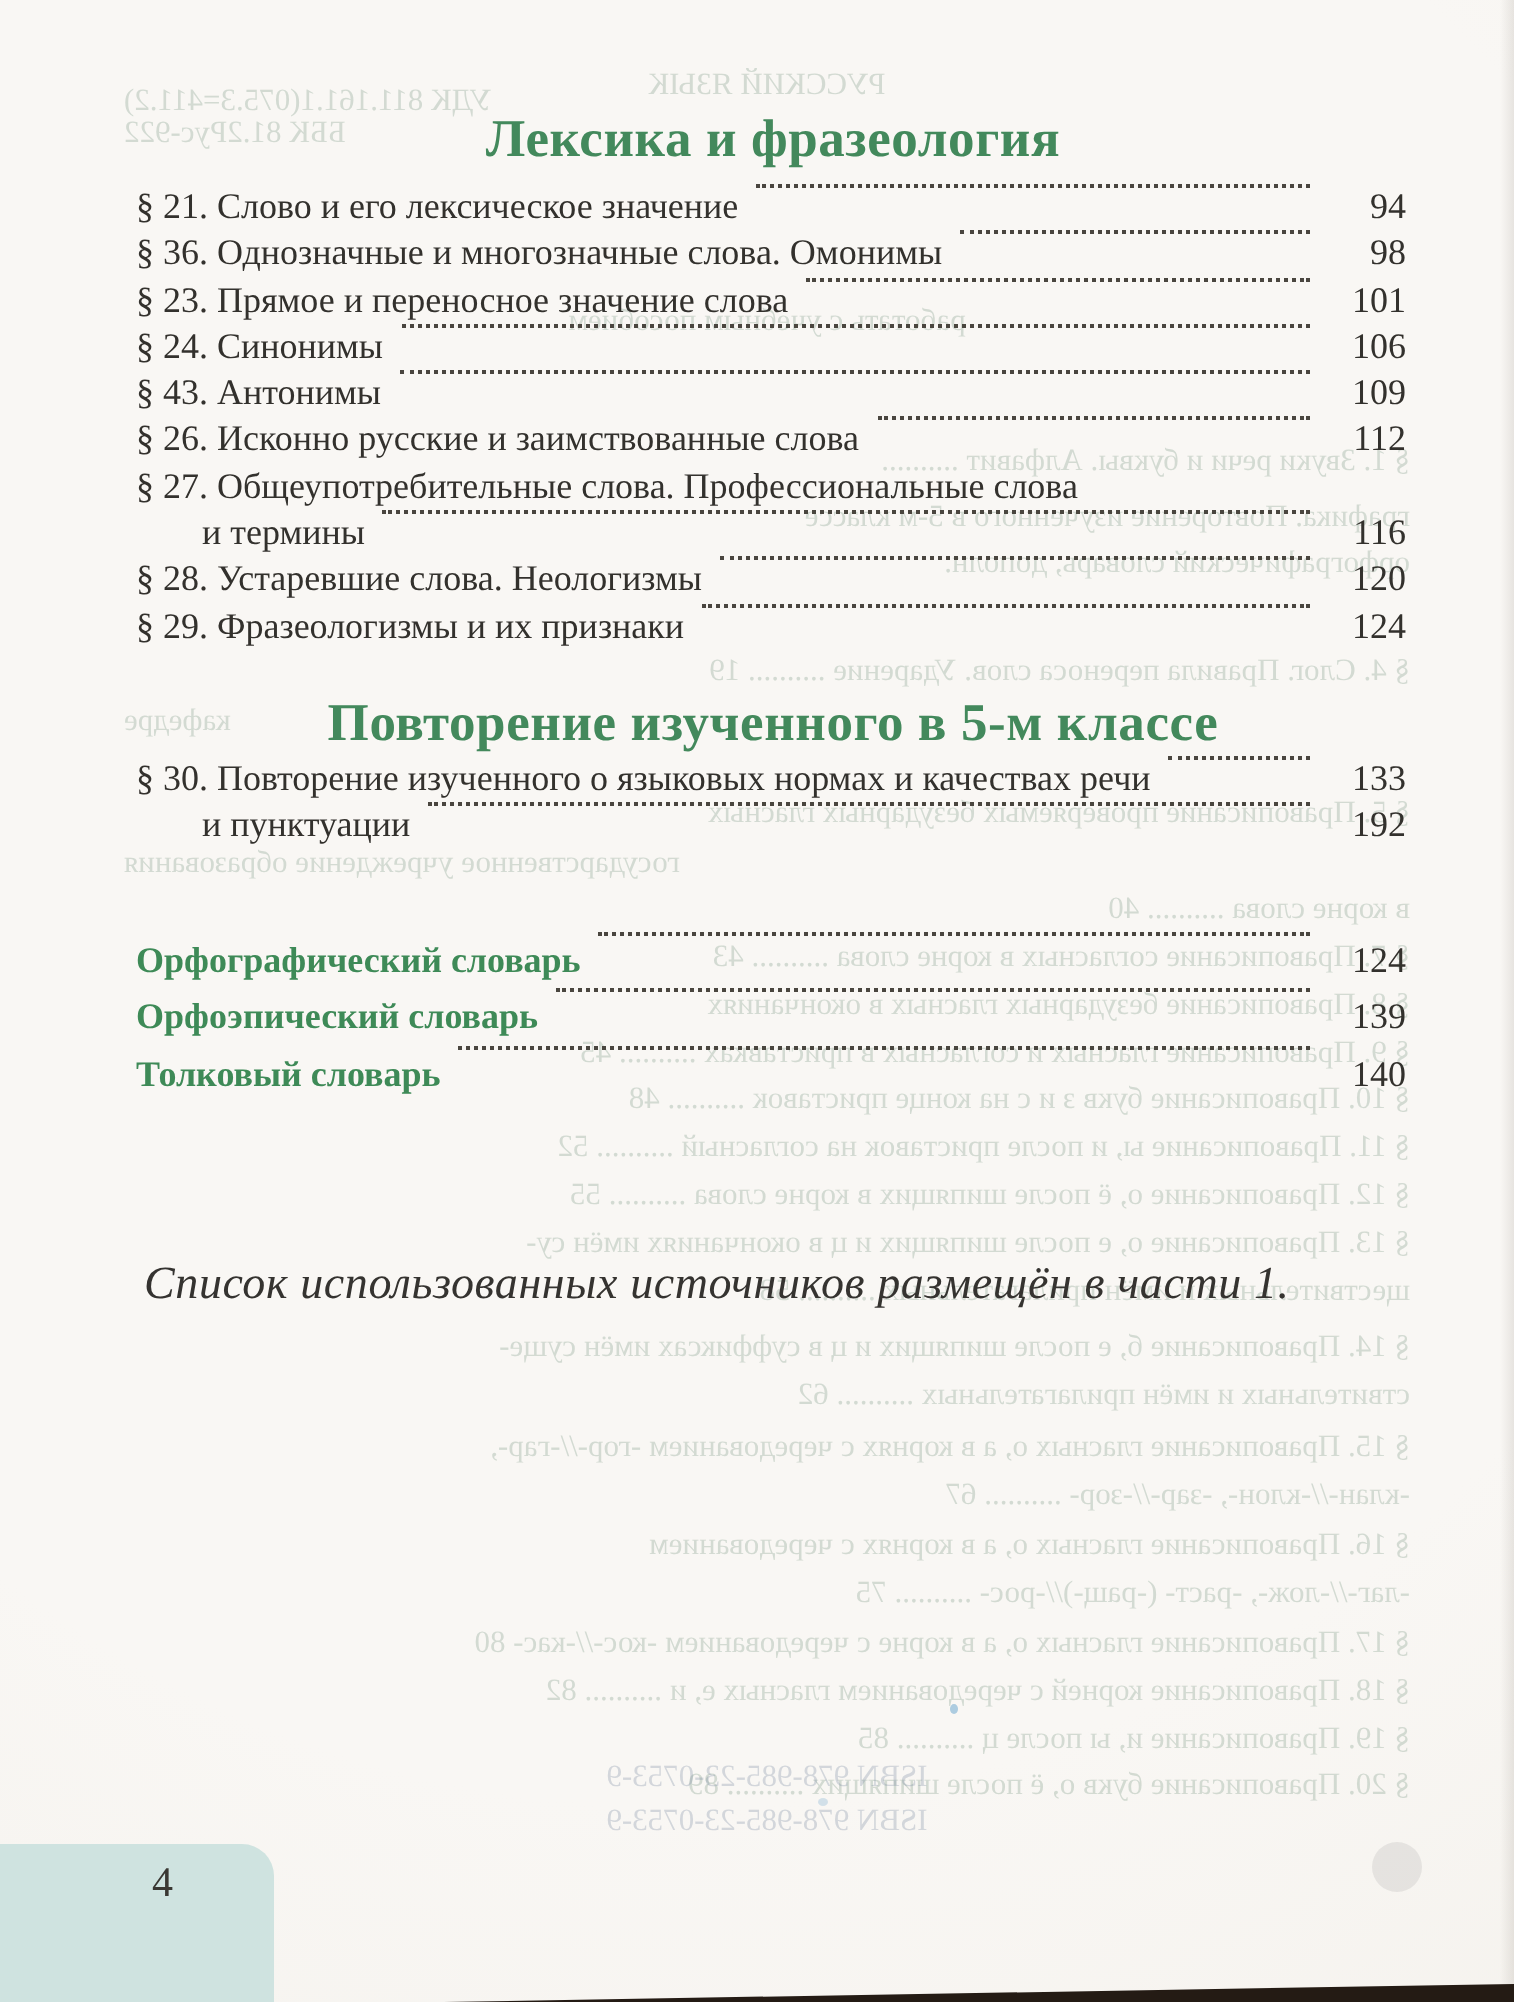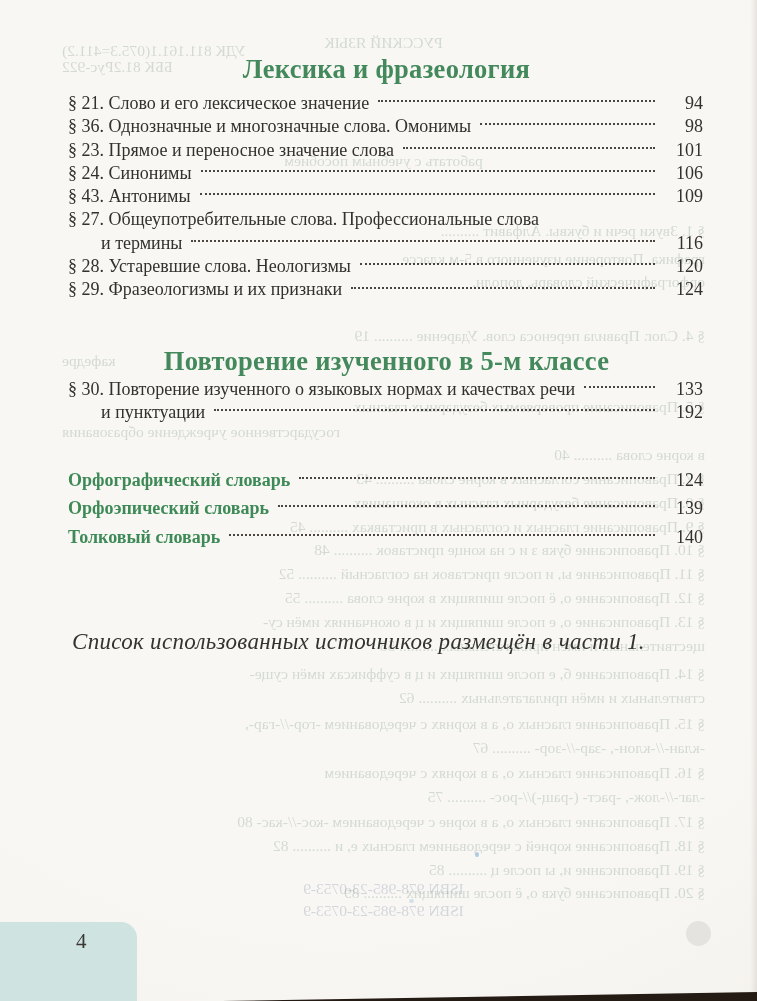--- a/index.html
+++ b/index.html
@@ -31,21 +31,21 @@
     font-size:26.5px;font-weight:bold;letter-spacing:0.3px;
     color:#43895c;
   }
   #heading1{top:50px;}
   #heading2{top:342px;}
   
   .toc-list{position:absolute;left:68px;right:54px;font-size:18px;}
   .toc-list.s1{top:92px;line-height:23.3px;}
   .toc-list.s2{top:378px;line-height:23.3px;}
   .toc-list.appendix{top:466px;line-height:28.4px;}
-  .toc-line{display:flex;align-items:center;}
+  .toc-line{display:flex;align-items:flex-start;}
   .toc-line.cont{padding-left:33px;}
   .lbl{white-space:pre-wrap;}
   .appendix .lbl{color:#3e8a57;font-weight:bold;}
   .dots{flex:1 1 auto;min-width:12px;border-bottom:2.4px dotted #4a463f;margin:0 10px 5px 9px;}
   .pg{flex:0 0 auto;width:38px;text-align:right;}
   
   .note{
     position:absolute;left:72px;top:629px;
     font-style:italic;font-size:23px;letter-spacing:0.3px;
     color:#353330;
@@ -143,20 +143,27 @@
       </div>
       <div class="toc-row">
         <div class="toc-line">
           <span class="lbl">§ 43. Антонимы</span>
           <span class="dots"></span>
           <span class="pg">109</span>
         </div>
       </div>
       <div class="toc-row">
         <div class="toc-line">
+          <span class="lbl">§ 26. Исконно русские и заимствованные слова</span>
+          <span class="dots"></span>
+          <span class="pg">112</span>
+        </div>
+      </div>
+      <div class="toc-row">
+        <div class="toc-line">
           <span class="lbl">§ 27. Общеупотребительные слова. Профессиональные слова</span>
         </div>
         <div class="toc-line cont">
           <span class="lbl">и термины</span>
           <span class="dots"></span>
           <span class="pg">116</span>
         </div>
       </div>
       <div class="toc-row">
         <div class="toc-line">

